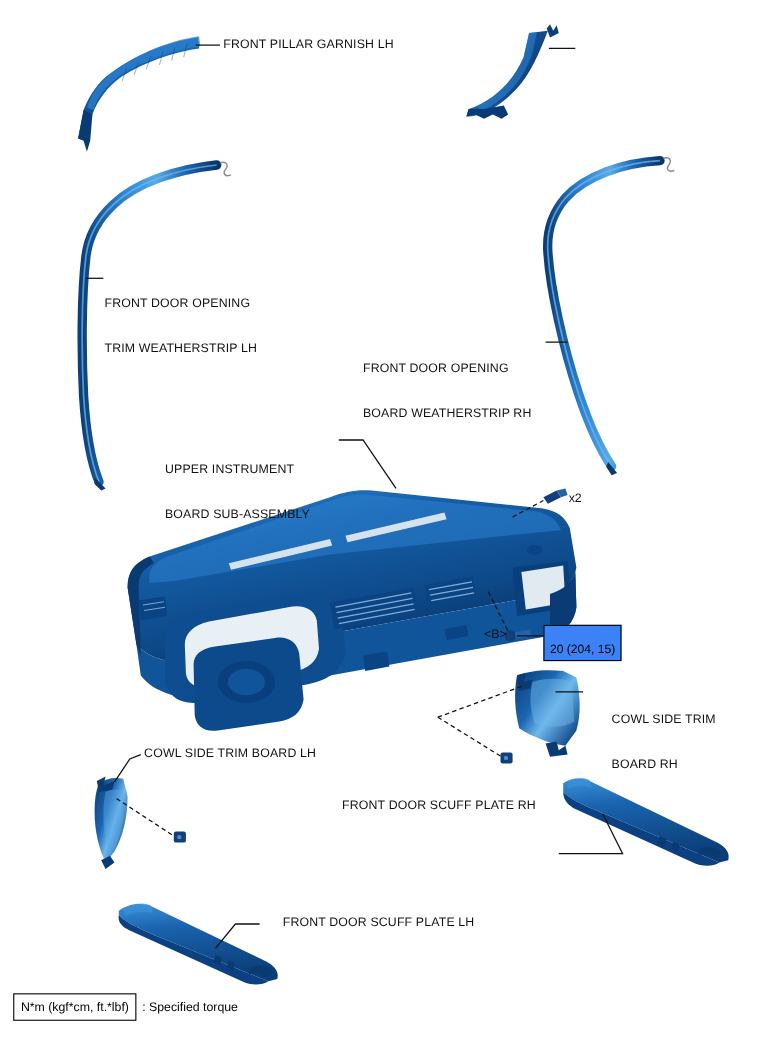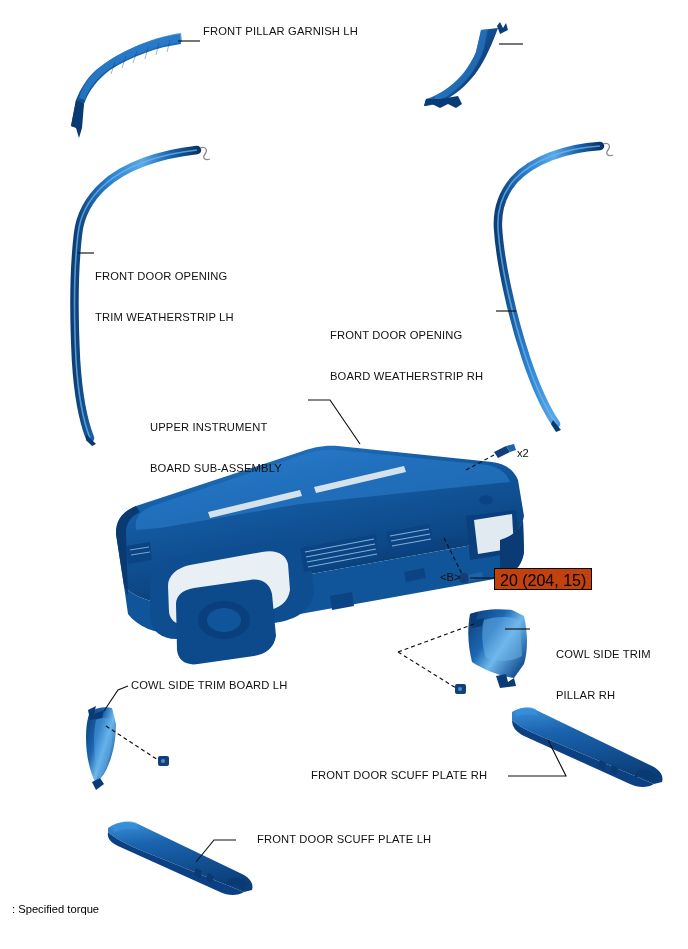--- a/index.html
+++ b/index.html
@@ -2,22 +2,22 @@
 <html><head>
 <meta charset="utf-8">
 <style>
   html,body{margin:0;padding:0;background:#fff;}
   body{width:688px;height:949px;position:relative;overflow:hidden;
        font-family:"Liberation Sans",sans-serif;color:#000;}
   #stage{position:absolute;inset:0;}
   .lbl{position:absolute;font-size:11.2px;line-height:13.6px;letter-spacing:.15px;
        white-space:pre;color:#111;}
   .callout{position:absolute;font-size:11.2px;color:#111;white-space:pre;text-align:right;}
-  .boxed{position:absolute;border:1.2px solid #000;padding:5px 5px 2px 5px;
-         font-size:16px;line-height:13px;background:#c2410c;white-space:nowrap;}
+  .boxed{position:absolute;border:1.2px solid #000;padding:16px 5px 2px 5px;
+         font-size:11px;line-height:13px;background:#3b82f6;white-space:nowrap;}
   .legend-wrap{position:absolute;display:flex;align-items:center;gap:5px;}
   .legend-txt{font-size:11.2px;white-space:nowrap;}
   svg{position:absolute;left:0;top:0;overflow:visible;}
   .ln{stroke:#111;stroke-width:1.15;fill:none;}
   .dsh{stroke:#111;stroke-width:1.15;fill:none;stroke-dasharray:4 3;}
 </style>
 </head>
 <body>
 
 <div id="stage">
@@ -243,52 +243,55 @@
     <path class="ln" d="M499,44 L523,44"></path>
     <path class="ln" d="M78,253 L94,253"></path>
     <path class="ln" d="M496,311 L516,311"></path>
     <path class="ln" d="M308,400 L330,400 L360,444"></path>
     <path class="ln" d="M505,629 L530,629"></path>
     <path class="ln" d="M104,711 L118,690 L128,686"></path>
     <path class="ln" d="M548,740 L566,776 L508,776"></path>
     <path class="ln" d="M196,862 L214,840 L236,840"></path>
   </svg>
 
-  <div class="lbl" style="left:203px;top:25px;">FRONT PILLAR GARNISH LH</div>
+  <div class="lbl" style="left:203px;top:35px;">FRONT PILLAR GARNISH LH</div>
 
 
   <div class="lbl" style="left:95px;top:243px;">
     <div>FRONT DOOR OPENING</div>
     <div>TRIM WEATHERSTRIP LH</div>
   </div>
 
   <div class="lbl" style="left:330px;top:302px;">
     <div>FRONT DOOR OPENING</div>
     <div>BOARD WEATHERSTRIP RH</div>
   </div>
 
   <div class="lbl" style="left:150px;top:394px;">
     <div>UPPER INSTRUMENT</div>
     <div>BOARD SUB-ASSEMBLY</div>
   </div>
 
   <div class="lbl" style="left:556px;top:621px;">
     <div>COWL SIDE TRIM</div>
-    <div>PILLAR RH</div>
+    <div>BOARD RH</div>
   </div>
 
   <div class="lbl" style="left:131px;top:679px;">COWL SIDE TRIM BOARD LH</div>
 
-  <div class="lbl" style="left:311px;top:769px;">FRONT DOOR SCUFF PLATE RH</div>
+  <div class="lbl" style="left:311px;top:726px;">FRONT DOOR SCUFF PLATE RH</div>
 
   <div class="lbl" style="left:238px;top:833px;padding-left:19px;">FRONT DOOR SCUFF PLATE LH</div>
 
   <div class="callout" style="left:517px;top:447px;">x2</div>
 
   <div class="callout" style="left:440px;top:571px;">&lt;B&gt;</div>
 
   <div class="boxed" style="left:494px;top:568px;">20 (204, 15)</div>
 
   <div class="legend-wrap" style="left:12px;top:903px;">
+    <div style="border:1.2px solid #000;padding:2px 6px 3px 6px;background:#fff;">
+      <span class="legend-txt">N*m (kgf*cm, ft.*lbf)</span>
+    </div>
     <span class="legend-txt">: Specified torque</span>
   </div>
 
 </div>
 
 </body></html>

